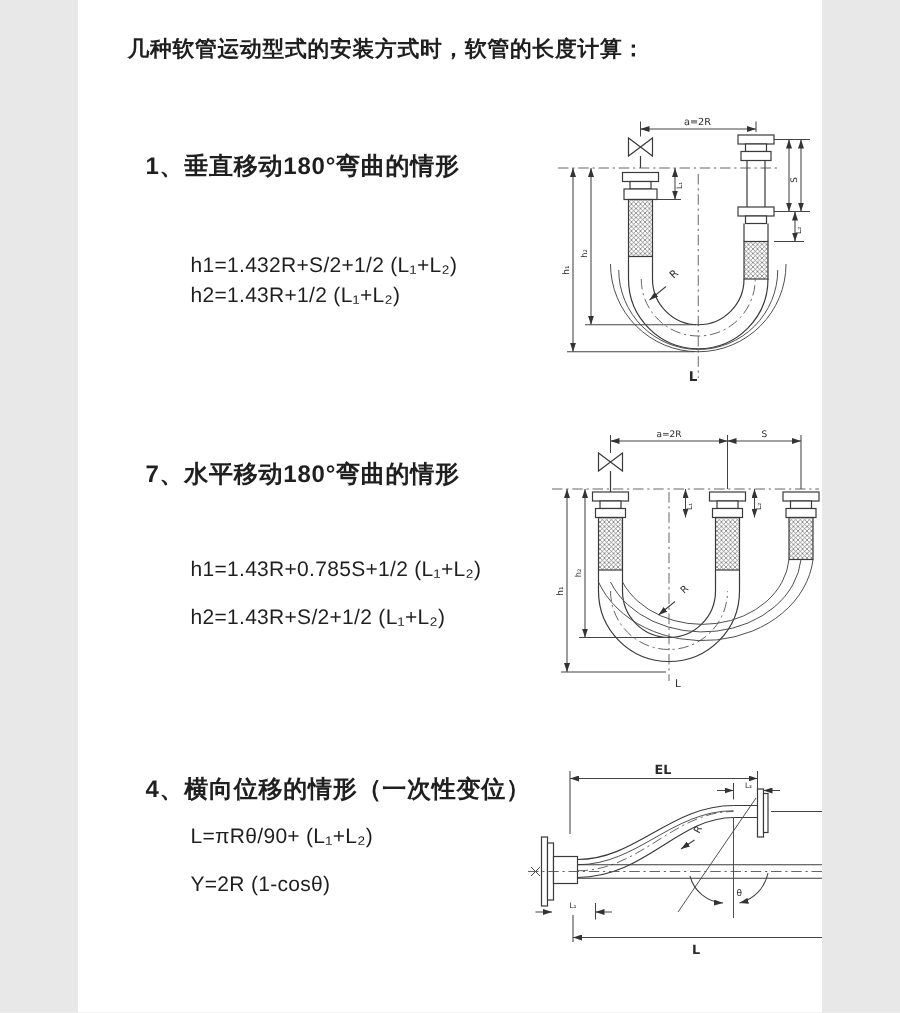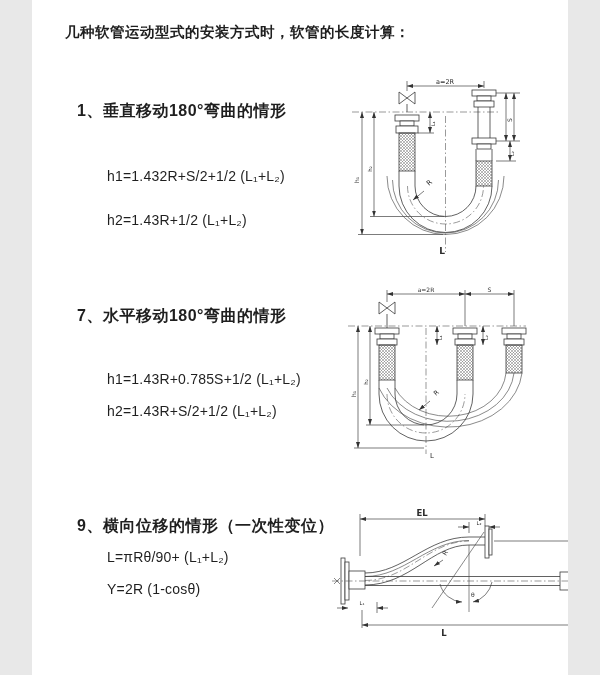--- a/index.html
+++ b/index.html
@@ -1,17 +1,17 @@
 <!DOCTYPE html>
 <html><head>
 <meta charset="utf-8">
 <style>
   html,body{margin:0;padding:0;background:#e8e8e8;}
   .page{
-    position:relative;width:536px;height:675px;margin:0 auto;background:#ffffff;
+    position:relative;width:496px;height:675px;margin:0 auto;background:#ffffff;
     font-family:"Liberation Sans","DejaVu Sans",sans-serif;color:#1f1f1f;overflow:hidden;
   }
   .title{position:absolute;left:33px;top:23px;font-size:14.5px;font-weight:700;letter-spacing:.5px;}
   .sec-heading{position:absolute;font-size:16px;font-weight:700;letter-spacing:.5px;white-space:nowrap;}
   .formula{position:absolute;font-size:14px;font-weight:500;white-space:nowrap;letter-spacing:.2px;}
   svg{position:absolute;overflow:visible;}
   svg .ln{stroke:#3a3a3a;stroke-width:.8;fill:none;}
   svg .thin{stroke:#4a4a4a;stroke-width:.65;fill:none;}
   svg .dim{stroke:#444;stroke-width:.7;fill:none;}
   svg .cl{stroke:#555;stroke-width:.6;fill:none;stroke-dasharray:7 2.5 1.5 2.5;}
@@ -38,27 +38,27 @@
       <pattern id="braid" patternUnits="userSpaceOnUse" width="3" height="3">
         <path d="M0,3 L3,0 M0,0 L3,3" stroke="#666" stroke-width="0.45"></path>
       </pattern>
     </defs>
   </svg>
 
   <div class="title">几种软管运动型式的安装方式时，软管的长度计算：</div>
 
   <div class="sec-heading" style="left:45px;top:101px">1、垂直移动180°弯曲的情形</div>
   <div class="formula" style="left:75px;top:168px">h1=1.432R+S/2+1/2 (L₁+L₂)</div>
-  <div class="formula" style="left:75px;top:212px">h2=1.43R+1/2 (L₁+L₂)</div>
+  <div class="formula" style="left:75px;top:188px">h2=1.43R+1/2 (L₁+L₂)</div>
 
   <div class="sec-heading" style="left:45px;top:306px">7、水平移动180°弯曲的情形</div>
   <div class="formula" style="left:75px;top:371px">h1=1.43R+0.785S+1/2 (L₁+L₂)</div>
   <div class="formula" style="left:75px;top:403px">h2=1.43R+S/2+1/2 (L₁+L₂)</div>
 
-  <div class="sec-heading" style="left:45px;top:516px">9、横向位移的情形（一次性变位）</div>
+  <div class="sec-heading" style="left:45px;top:516px">4、横向位移的情形（一次性变位）</div>
   <div class="formula" style="left:75px;top:549px">L=πRθ/90+ (L₁+L₂)</div>
   <div class="formula" style="left:75px;top:581px">Y=2R (1-cosθ)</div>
 
   <svg style="left:312px;top:64px" width="280" height="200" viewBox="0 0 280 200">
 
     <line class="dim" x1="63" y1="27" x2="63" y2="17"></line>
     <line class="dim" x1="140" y1="24" x2="140" y2="17"></line>
     <line class="dim" x1="63" y1="22" x2="140" y2="22" marker-start="url(#aS)" marker-end="url(#aE)"></line>
     <text class="lbl65" x="101" y="19.5" text-anchor="middle">a=2R</text>
 

